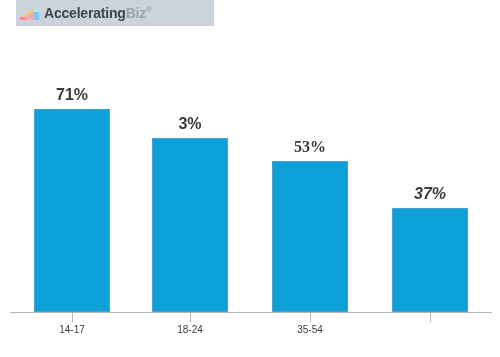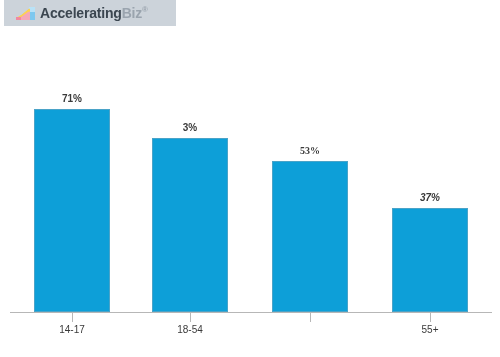--- a/index.html
+++ b/index.html
@@ -12,28 +12,28 @@
     height: 357px;
     position: relative;
     overflow: hidden;
     font-family: "Liberation Sans", sans-serif;
     -webkit-font-smoothing: antialiased;
   }
 
   
   .logo-box {
     position: absolute;
-    left: 4px;
+    left: 16px;
     top: 0;
-    width: 172px;
+    width: 198px;
     height: 26px;
     background: #ccd3da;
     display: flex;
     align-items: center;
-    padding-left: 12px;
+    padding-left: 4px;
     box-sizing: border-box;
   }
   .logo-mark {
     width: 20px;
     height: 15px;
     position: relative;
     flex: 0 0 auto;
     margin-right: 4px;
   }
   .logo-mark svg { display: block; }
@@ -88,21 +88,21 @@
     width: 76px;
     background: #0d9fd8;
     border: 1px solid #4aa3c8;
     box-sizing: border-box;
   }
   .bar-value {
     position: absolute;
     left: 0;
     width: 76px;
     text-align: center;
-    font-size: 10px;
+    font-size: 16px;
     font-weight: bold;
     color: #3a3a3a;
   }
   .tick {
     position: absolute;
     top: 286px;
     width: 1px;
     height: 10px;
     background: #b7b7b7;
   }
@@ -161,16 +161,16 @@
   </div>
 
   <div class="axis-line"></div>
 
   <div class="tick" style="left:72px;"></div>
   <div class="tick" style="left:190px;"></div>
   <div class="tick" style="left:310px;"></div>
   <div class="tick" style="left:430px;"></div>
 
   <div class="cat-label" style="left:12px;">14-17</div>
-  <div class="cat-label" style="left:130px;">18-54</div>
-  <div class="cat-label" style="left:370px;">55+</div>
+  <div class="cat-label" style="left:130px;">18-24</div>
+  <div class="cat-label" style="left:250px;">35-54</div>
 
 </div>
 
 </body></html>

